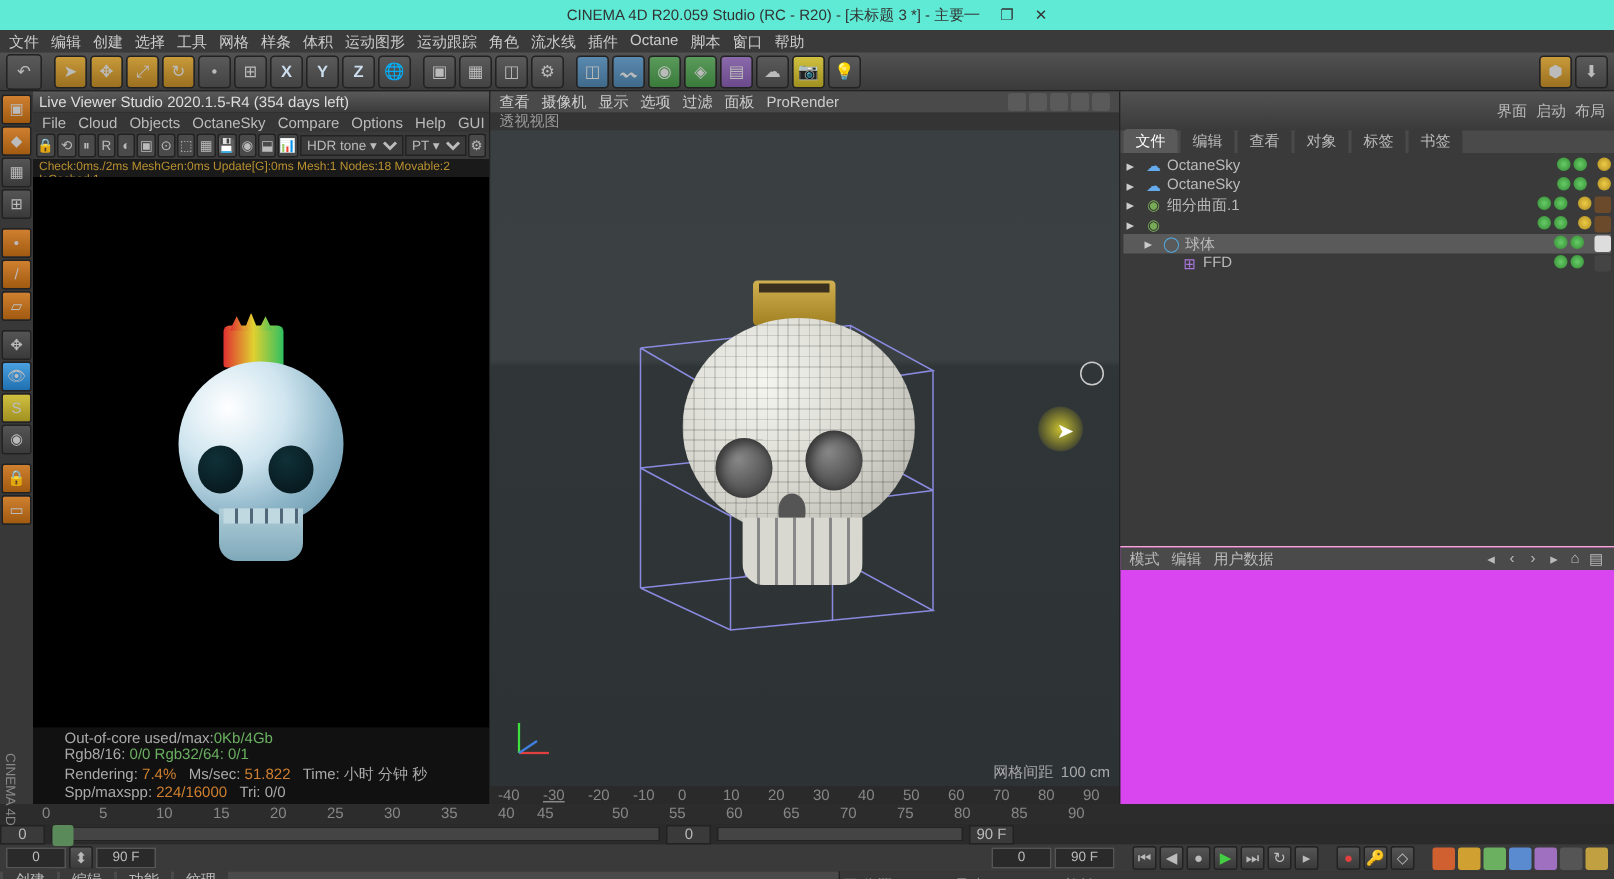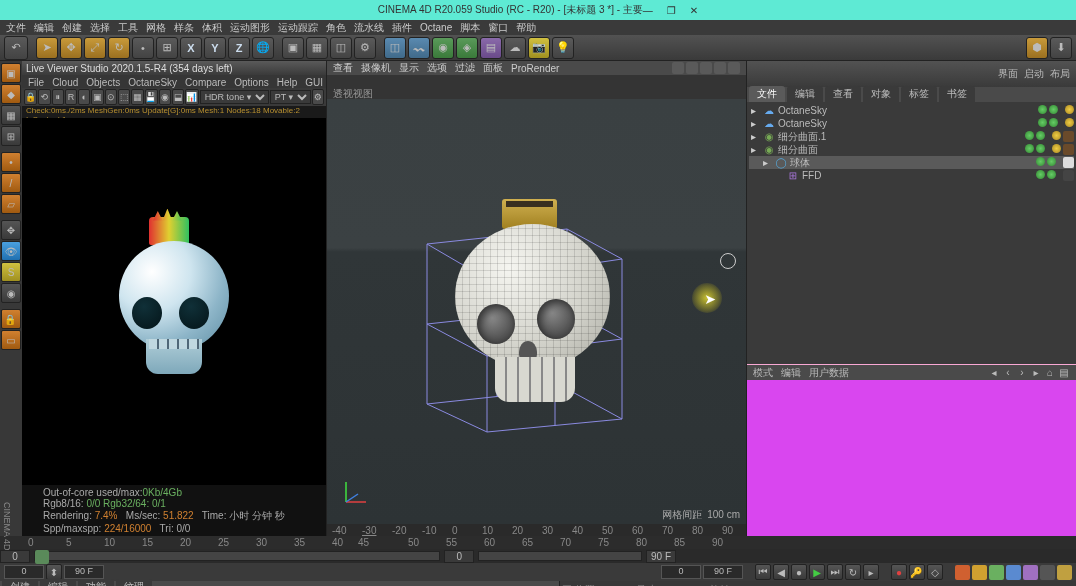--- a/index.html
+++ b/index.html
@@ -44,21 +44,21 @@
 .eye-r.r { top:80px; left:65px; }
 .jaw-r { position:absolute; top:122px; left:32px; width:56px; height:35px; background:linear-gradient(#b0ced8,#7ea8ba); border-radius:0 0 12px 12px; }
 .jaw-r::before { content:""; position:absolute; top:0; left:3px; right:3px; height:10px; background:repeating-linear-gradient(90deg,#c0d8e0 0 8px,#506878 8px 10px); }
 .lv-bottom { background:#111; padding:2px 21px; font-size:8px; color:#aaa; }
 .lv-bottom .o { color:#d08030; }
 .lv-bottom .g { color:#6ab060; }
 .viewport { flex:1; background:#3a3a3a; display:flex; flex-direction:column; position:relative; }
 .vp-menu { height:14px; background:#4a4a4a; display:flex; gap:8px; padding:0 6px; align-items:center; font-size:9px; color:#ccc; }
 .vp-menu .right-icons { margin-left:auto; display:flex; gap:2px; }
 .vp-menu .ri { width:12px; height:12px; background:#5a5a5a; border-radius:2px; cursor:pointer; }
-.vp-title { height:12px; background:#343434; color:#999; font-size:9px; padding:12px 6px; display:flex; }
+.vp-title { height:12px; background:#343434; color:#999; font-size:9px; padding:0 6px; display:flex; align-items:center; }
 .vp-canvas { flex:1; background:linear-gradient(#3a4042 0%,#3b4143 35%,#303638 36%,#2d3335 100%); position:relative; overflow:hidden; }
 .floor { position:absolute; left:0; right:0; top:35%; bottom:0; }
 .cube-wire { position:absolute; left:90px; top:105px; width:218px; height:230px; pointer-events:none; }
 .cube-wire svg { width:100%; height:100%; }
 .skull-vp { position:absolute; left:120px; top:100px; width:170px; height:210px; }
 .crown-v { position:absolute; top:0; left:55px; width:55px; height:30px; background:linear-gradient(#d0b050,#a08020); border-radius:3px; }
 .crown-v::before { content:""; position:absolute; top:2px; left:4px; right:4px; height:6px; background:#3a3020; }
 .head-v { position:absolute; top:25px; left:8px; width:155px; height:145px; background:radial-gradient(circle at 35% 30%,#f5f5f0,#d0d0c8 60%,#a8a8a0); border-radius:50%;
   background-image:
     repeating-linear-gradient(0deg,rgba(0,0,0,0.12) 0 1px,transparent 1px 7px),
@@ -369,21 +369,20 @@
         </div>
         <div class="tree-row" style="padding-left: 2px;">
           <span class="exp">▸</span>
           <span class="ico" style="color:#7a5">◉</span>
           <span class="lbl">细分曲面.1</span>
           <span class="tags"><span class="tag dot-g"></span><span class="tag dot-g"></span>&nbsp;<span class="tag dot-y"></span><span class="tag br"></span></span>
         </div>
         <div class="tree-row" style="padding-left: 2px;">
           <span class="exp">▸</span>
           <span class="ico" style="color:#7a5">◉</span>
-          <span class="lbl">细分曲面</span>
           <span class="tags"><span class="tag dot-g"></span><span class="tag dot-g"></span>&nbsp;<span class="tag dot-y"></span><span class="tag br"></span></span>
         </div>
         <div class="tree-row" style="padding-left: 14px; background: rgb(90, 90, 90);">
           <span class="exp">▸</span>
           <span class="ico" style="color:#5ad">◯</span>
           <span class="lbl">球体</span>
           <span class="tags"><span class="tag dot-g"></span><span class="tag dot-g"></span>&nbsp;<span class="tag w"></span></span>
         </div>
         <div class="tree-row" style="padding-left: 26px;">
           <span class="exp"></span>

